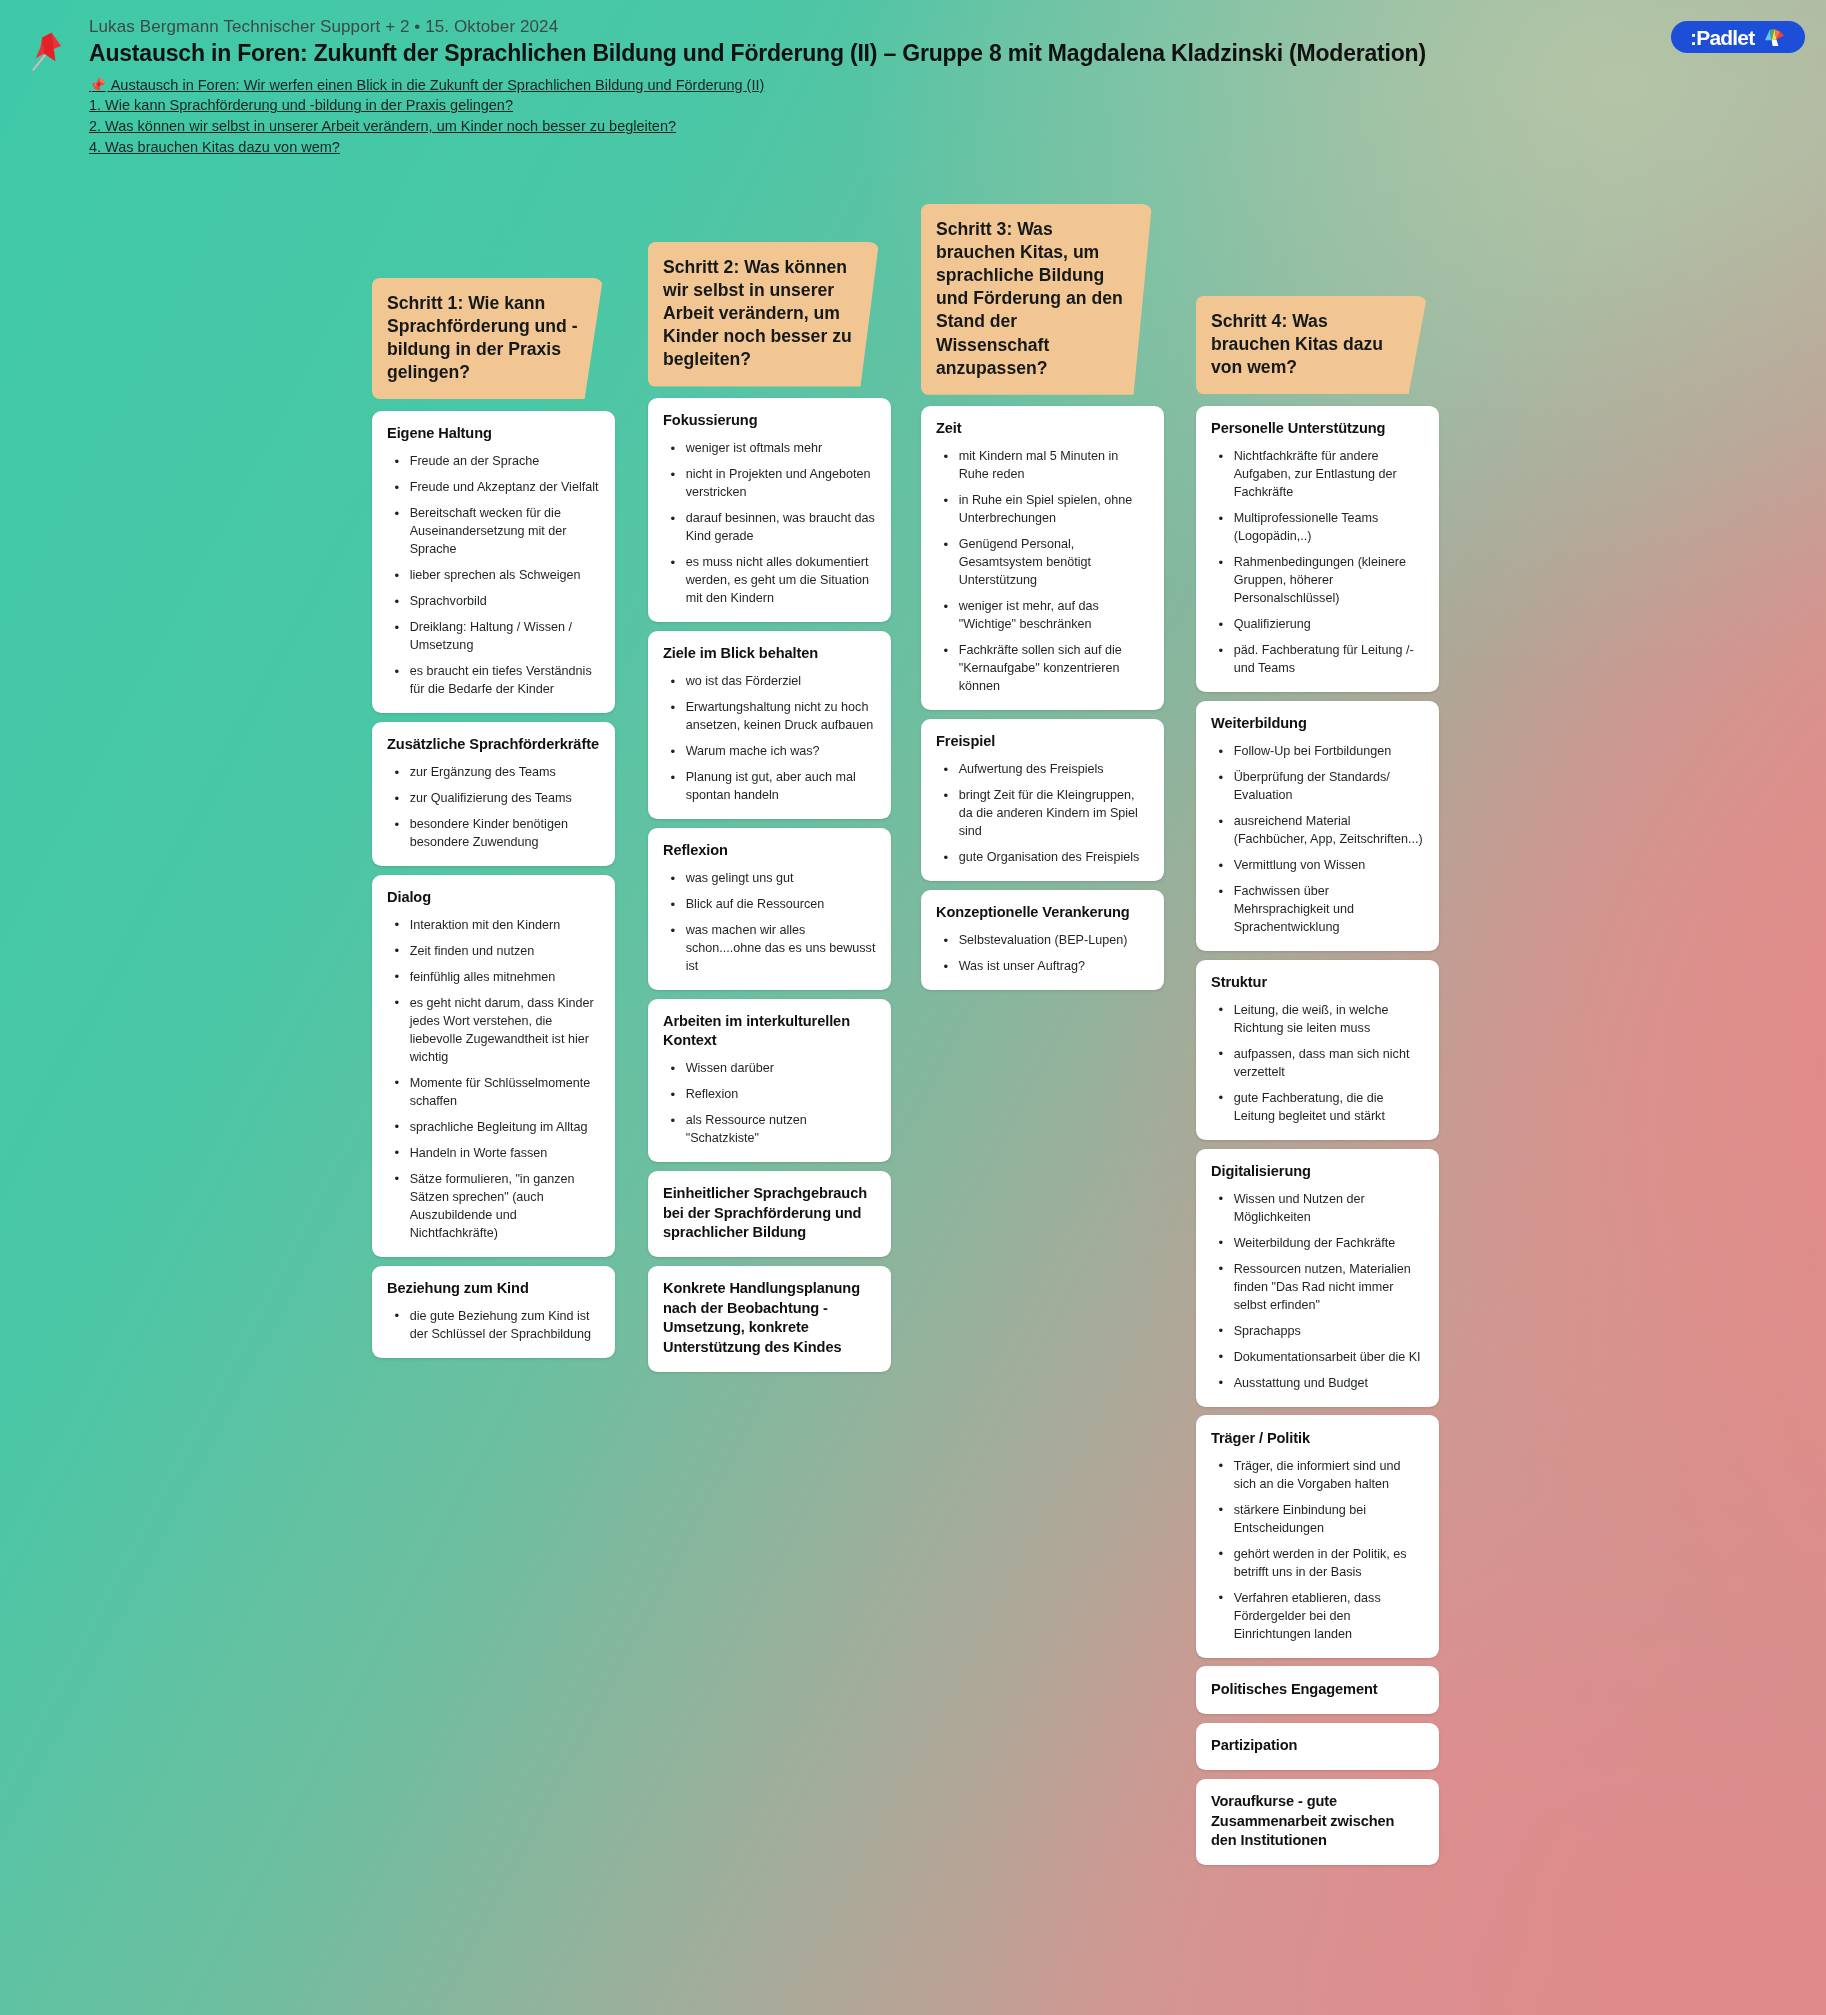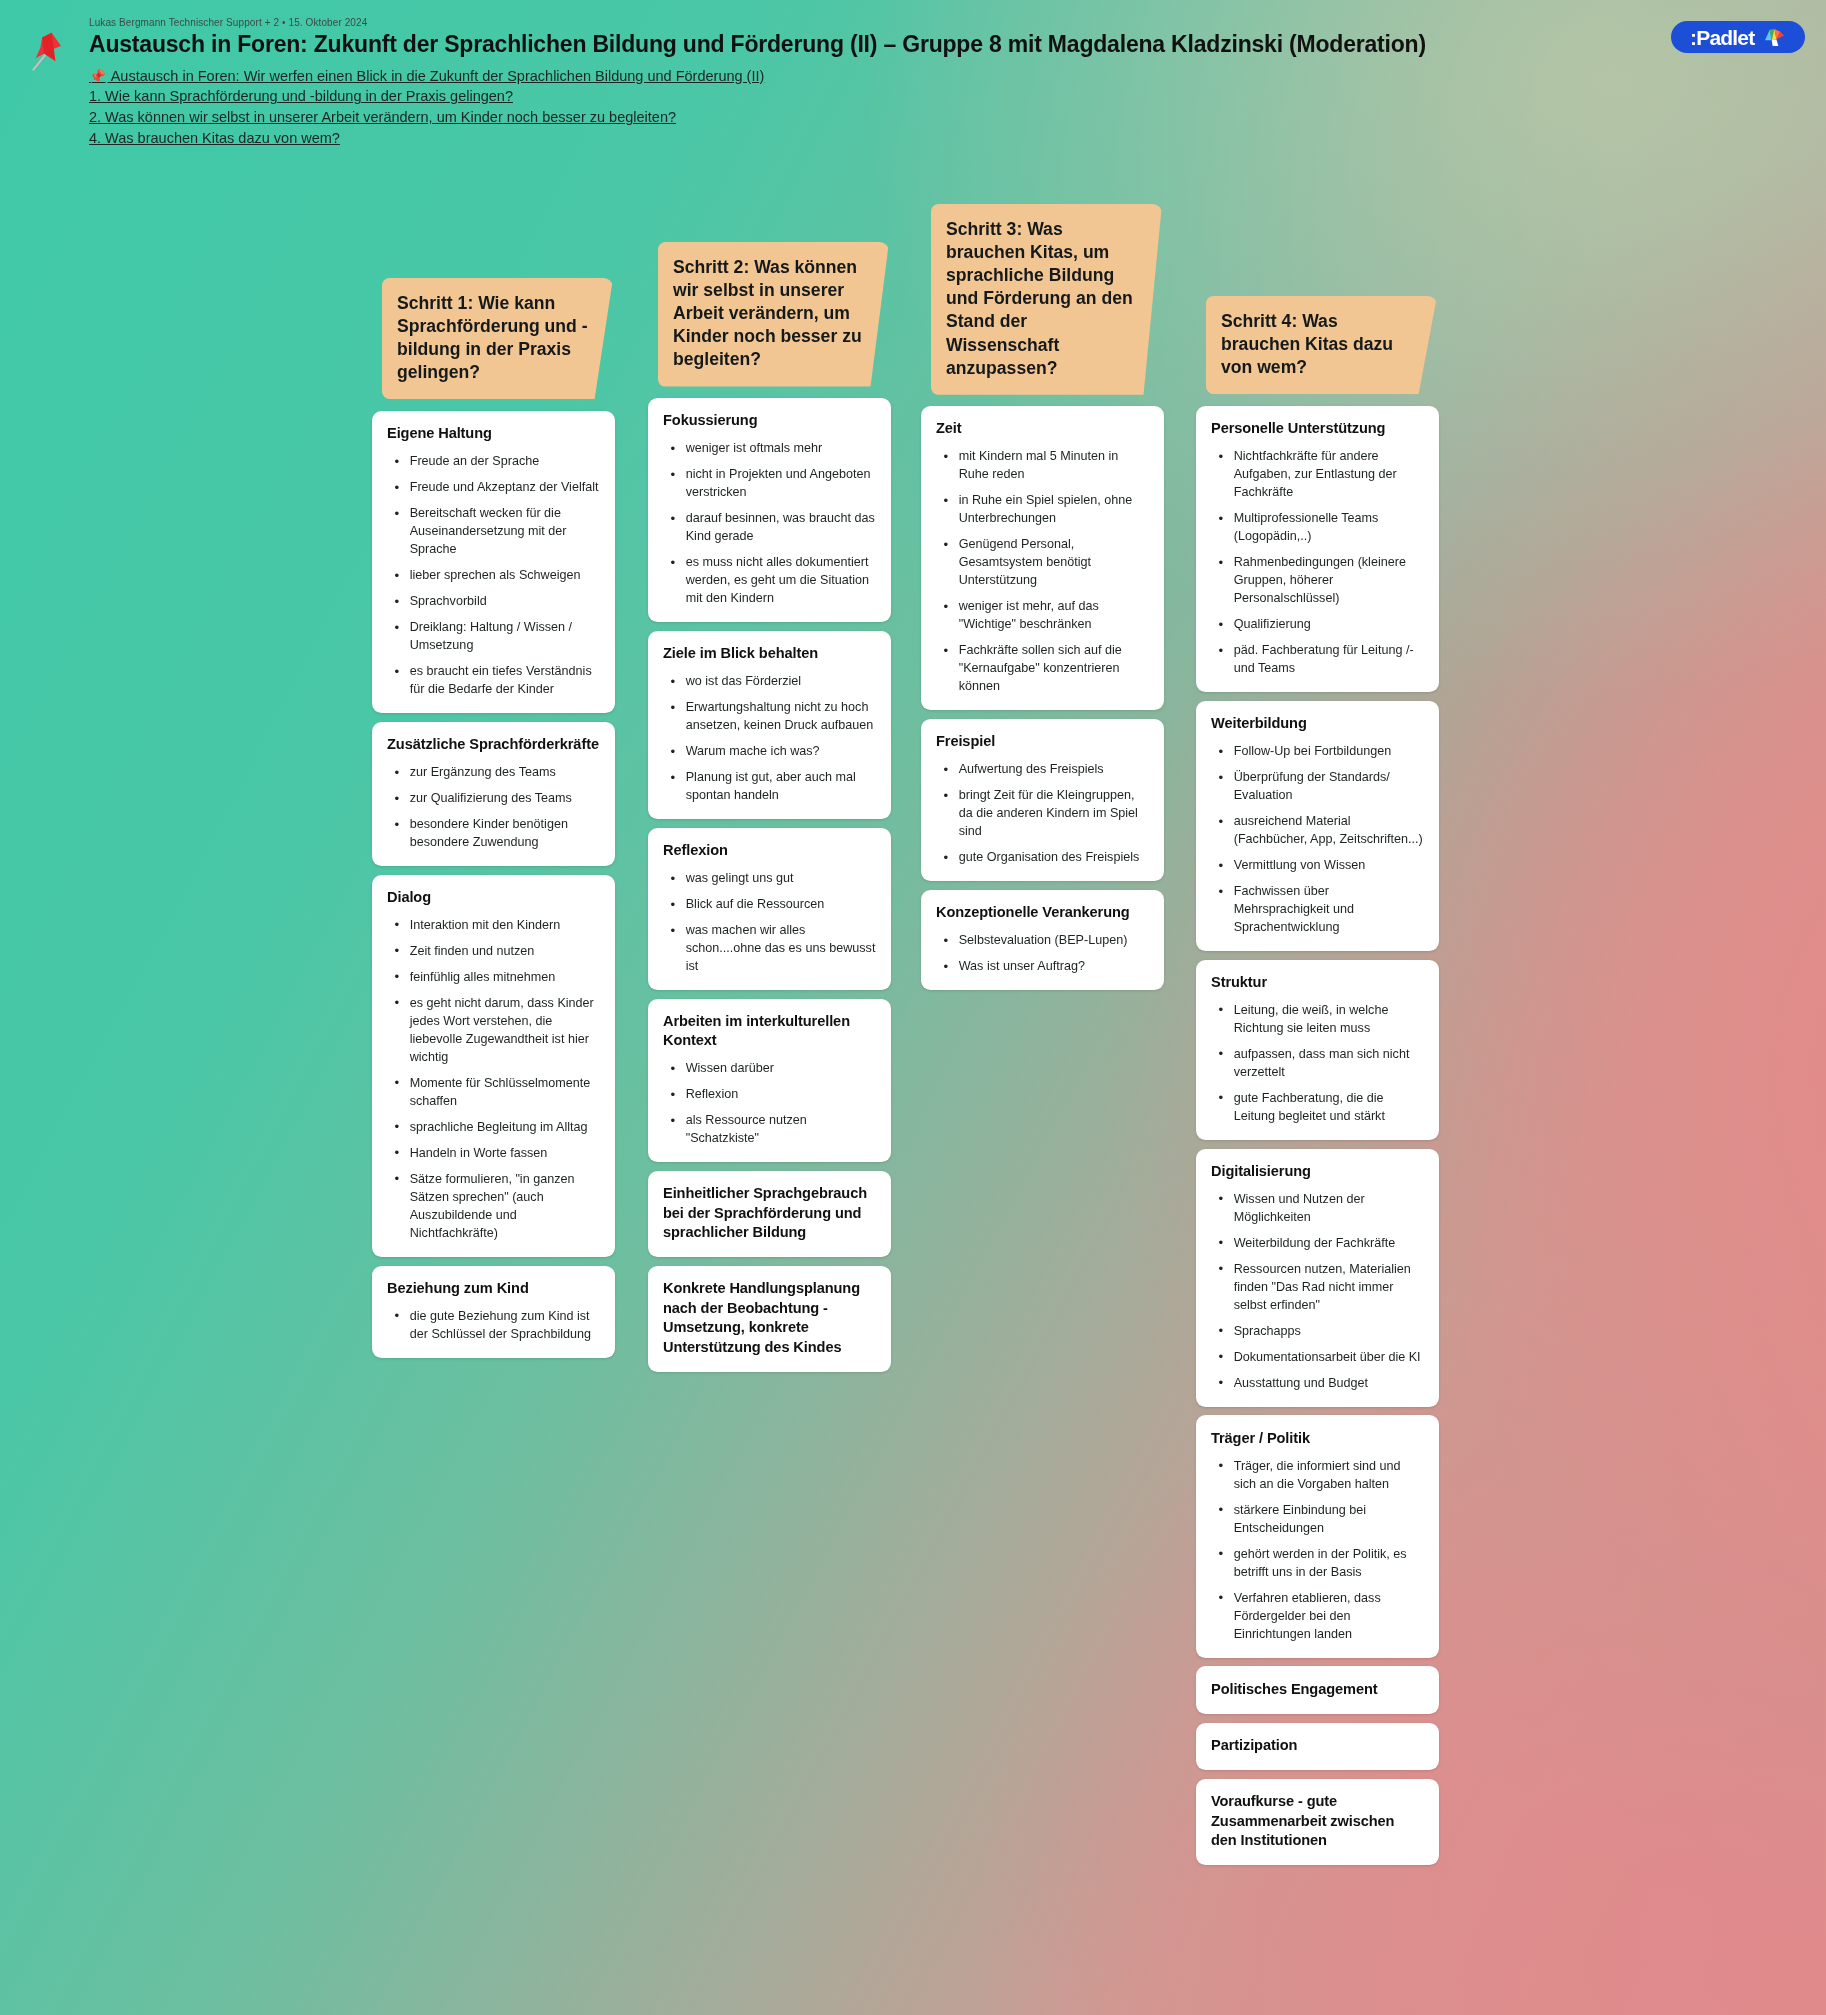--- a/index.html
+++ b/index.html
@@ -22,21 +22,21 @@
   }
 
   
   .header {
     position: absolute;
     left: 0; top: 0;
     width: 1826px;
     padding: 17px 28.5px 0 89px;
   }
   .byline {
-    font-size: 10px;
+    font-size: 17px;
     color: #3d4a47;
     letter-spacing: 0.1px;
     margin-bottom: 2.9px;
   }
   .board-title {
     font-size: 23px;
     font-weight: bold;
     color: #111;
     letter-spacing: -0.2px;
     line-height: 1.18;
@@ -105,21 +105,20 @@
     background: #f2c693;
     color: #15191a;
     font-size: 17.6px;
     font-weight: bold;
     line-height: 1.31;
     padding: 14.3px 21px 15px 15px;
     border-radius: 7.6px 9.5px 7.6px 7.6px;
     clip-path: polygon(0 0, 100% 0, 92% 100%, 0 100%);
     width: 231px;
     margin-bottom: 11.4px;
-    margin-left: 10px;
   }
 
   .card {
     background: #fff;
     border-radius: 9.5px;
     padding: 13.3px 15px 15px 15px;
     margin-bottom: 8.6px;
     box-shadow: 0 1px 2.9px rgba(0,0,0,0.13);
   }
   .card-title {

